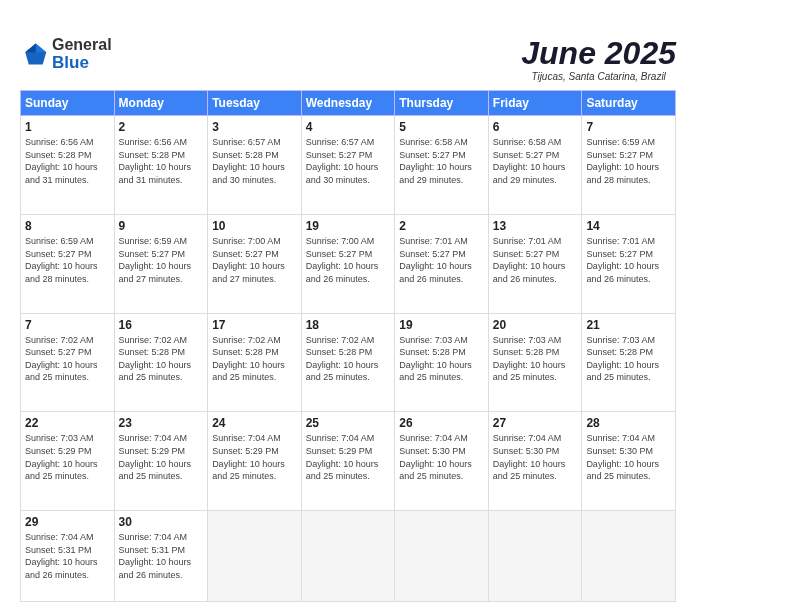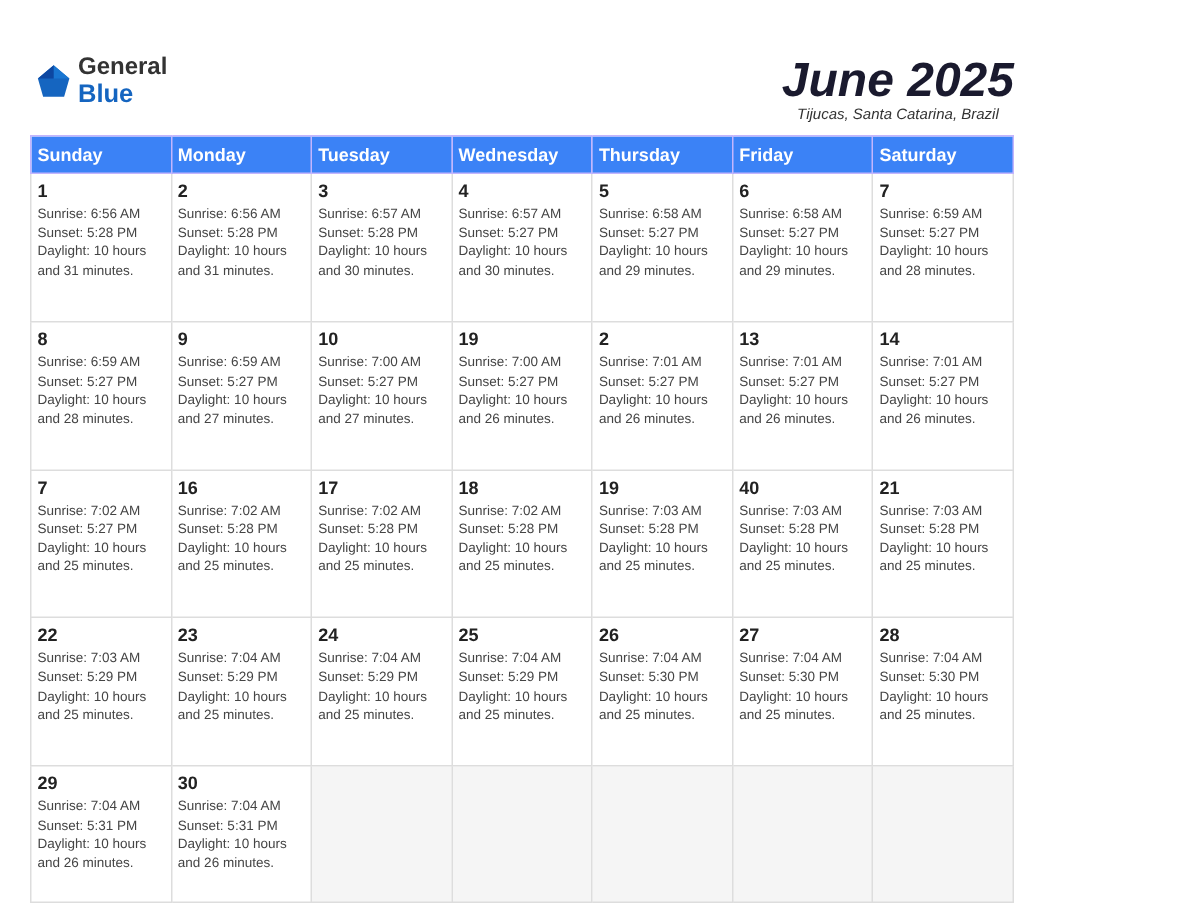--- a/index.html
+++ b/index.html
@@ -292,21 +292,21 @@
   </td>
           <td>
     <span class="day-num">19</span>
     <div class="day-info">
       Sunrise: 7:03 AM<br>
       Sunset: 5:28 PM<br>
       Daylight: 10 hours and 25 minutes.
     </div>
   </td>
           <td>
-    <span class="day-num">40</span>
+    <span class="day-num">20</span>
     <div class="day-info">
       Sunrise: 7:03 AM<br>
       Sunset: 5:28 PM<br>
       Daylight: 10 hours and 25 minutes.
     </div>
   </td>
           <td>
     <span class="day-num">21</span>
     <div class="day-info">
       Sunrise: 7:03 AM<br>

